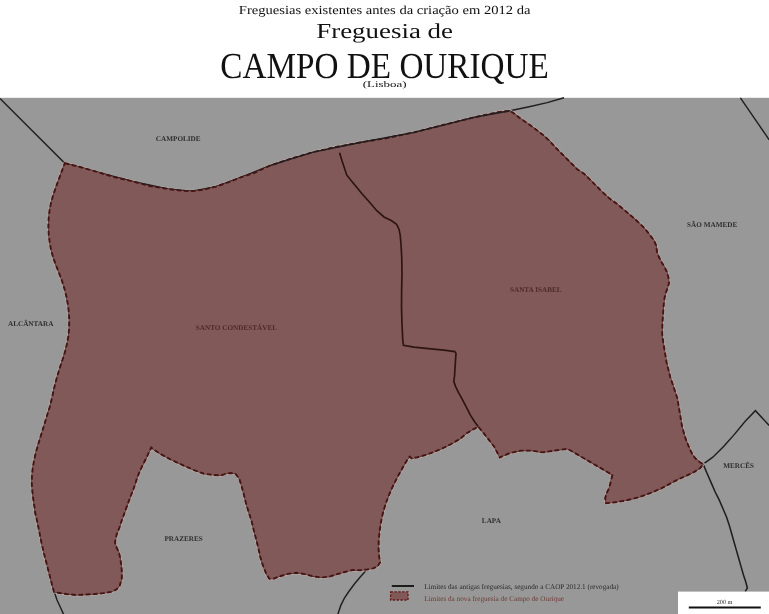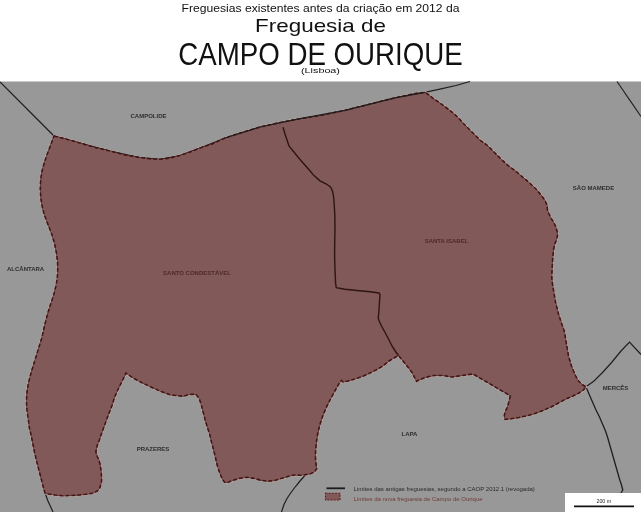--- a/index.html
+++ b/index.html
@@ -1,16 +1,16 @@
 <!DOCTYPE html>
 <html><head>
 <meta charset="utf-8">
 <style>
 html,body{margin:0;padding:0;background:#ffffff;}
-#page{width:641px;height:512px;position:relative;overflow:hidden;font-family:Liberation Sans, sans-serif;}
+#page{width:641px;height:512px;position:relative;overflow:hidden;font-family:Liberation Serif, serif;}
 svg{display:block;}
 </style>
 </head>
 <body>
 <div id="page">
 <svg width="641" height="512" viewBox="0 0 641 512">
 
 <rect x="0" y="0" width="641" height="81.5" fill="#ffffff"></rect>
 
 <text transform="translate(320.5,11.5) scale(1.18,1)" font-size="10.3" fill="#111111" text-anchor="middle">Freguesias existentes antes da criação em 2012 da</text>

